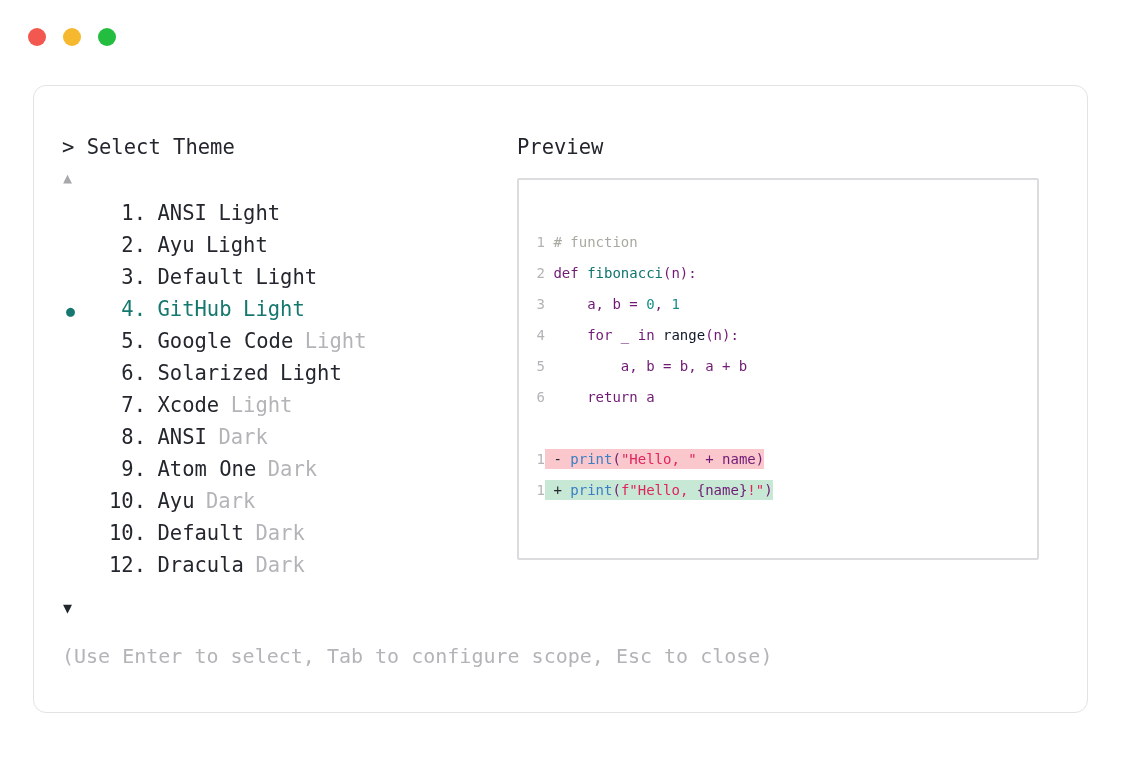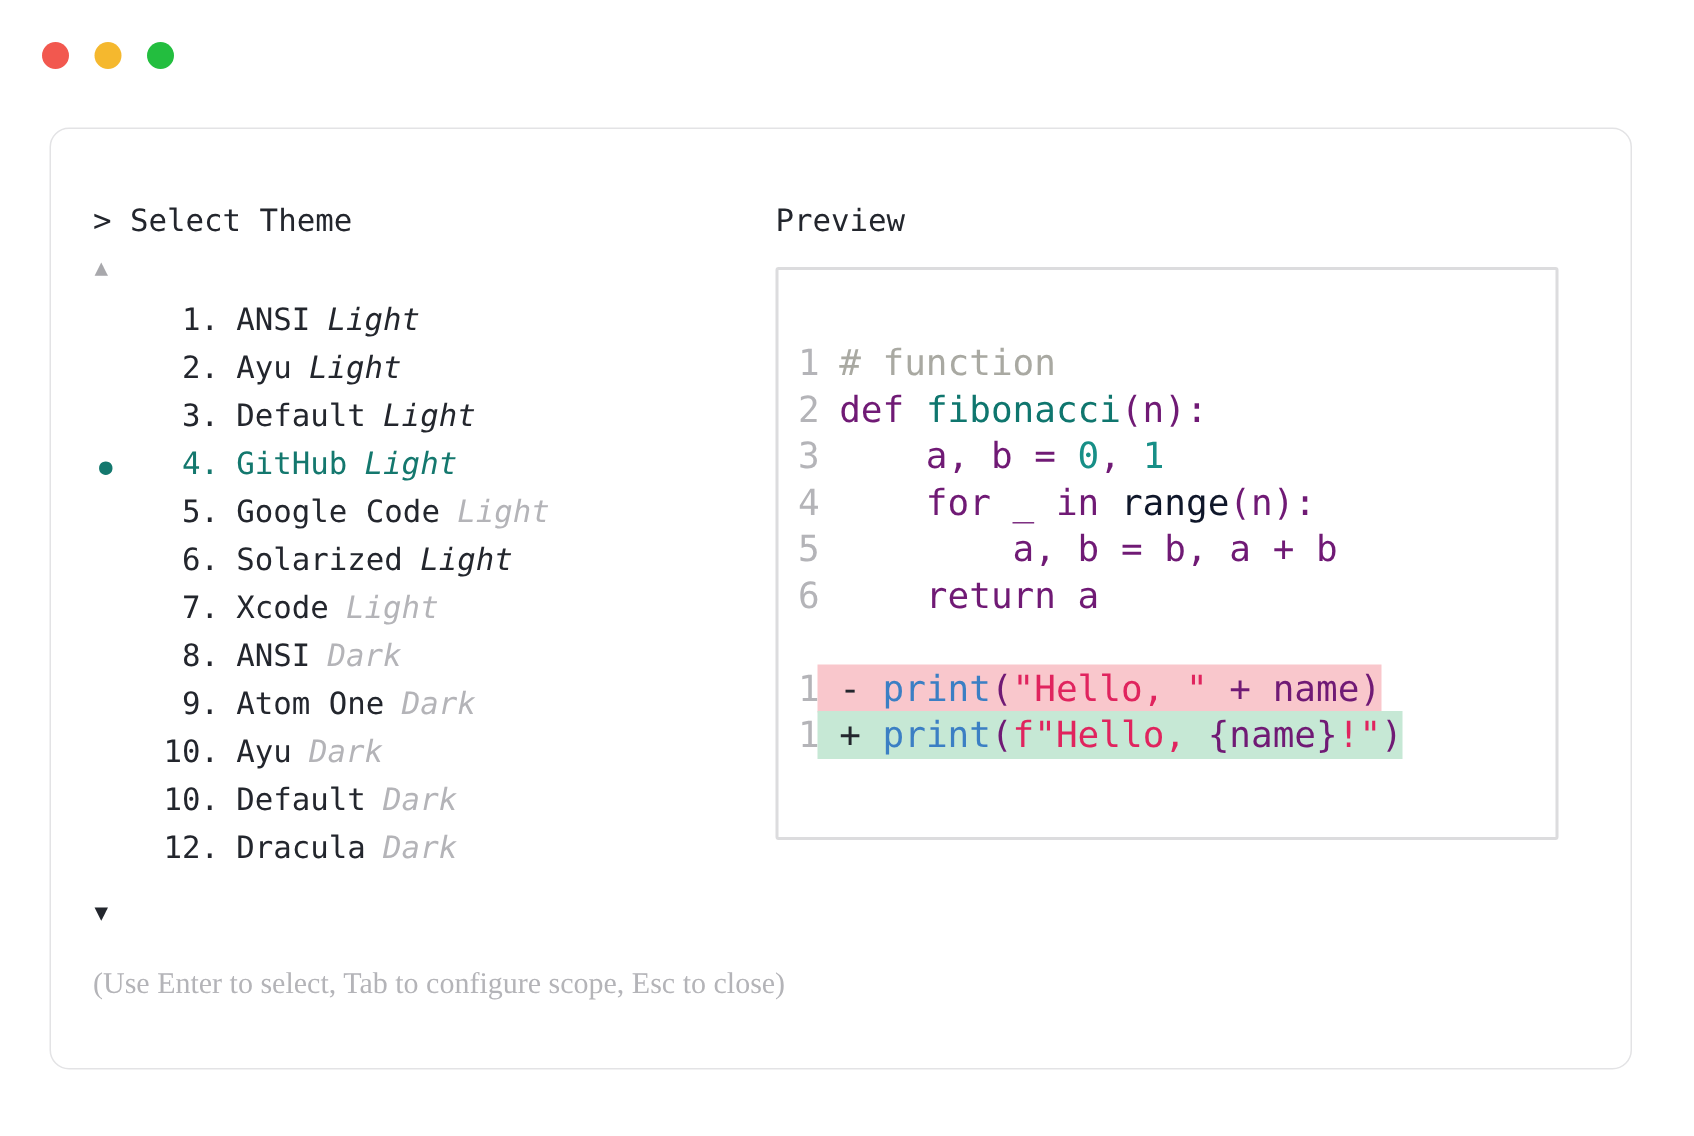--- a/index.html
+++ b/index.html
@@ -112,21 +112,21 @@
     padding-left: 4px;
     box-sizing: border-box;
   }
   .theme-index {
     width: 54px;
     flex: 0 0 54px;
     text-align: right;
     color: #23262d;
   }
   .theme-name  { color: #23262d; padding-left: 11.5px; }
-  .theme-suffix { padding-left: 11.5px; font-style: italic; }
+  .theme-suffix { padding-left: 11.5px; }
   .theme-suffix.normal { color: #23262d; }
   .theme-suffix.dim    { color: #b4b4b8; }
 
   .theme-row.selected .theme-index,
   .theme-row.selected .theme-name,
   .theme-row.selected .theme-suffix { color: #14786e; }
 
   
   #preview-box {
     margin-top: 16px;
@@ -137,21 +137,21 @@
     border: 2px solid #dcdcde;
     border-radius: 2px;
     background: #ffffff;
     position: relative;
   }
 
   #code {
     position: absolute;
     left: 13px;
     top: 47px;
-    font-size: 24px;
+    font-size: 14px;
     line-height: 31px;
     white-space: pre;
   }
   .code-line { white-space: pre; height: 31px; }
   .code-line .ln {
     color: #b4b4b8;
     display: inline-block;
     width: 13px;
     text-align: right;
   }
@@ -178,21 +178,20 @@
 
   
   #hint {
     position: absolute;
     left: 28px;
     top: 556px;
     font-size: 20px;
     line-height: 28px;
     color: #b4b4b8;
     white-space: pre;
-    font-family: Liberation Serif, serif;
   }
 </style>
 </head>
 <body>
 
 <div id="app">
 
   <div id="traffic-lights">
     <span class="tl-dot tl-red"></span>
     <span class="tl-dot tl-yellow"></span>

